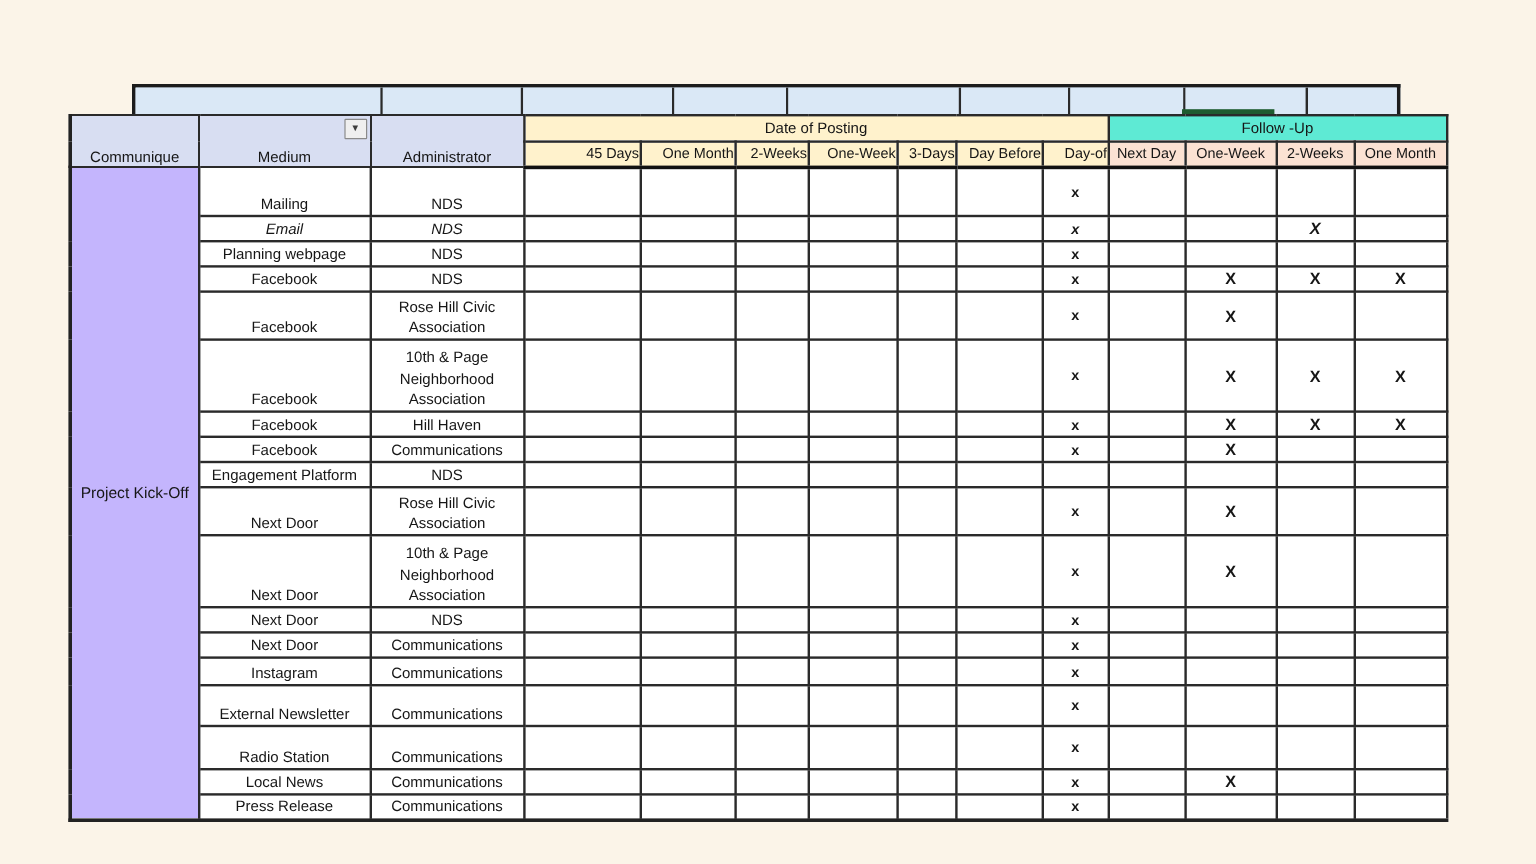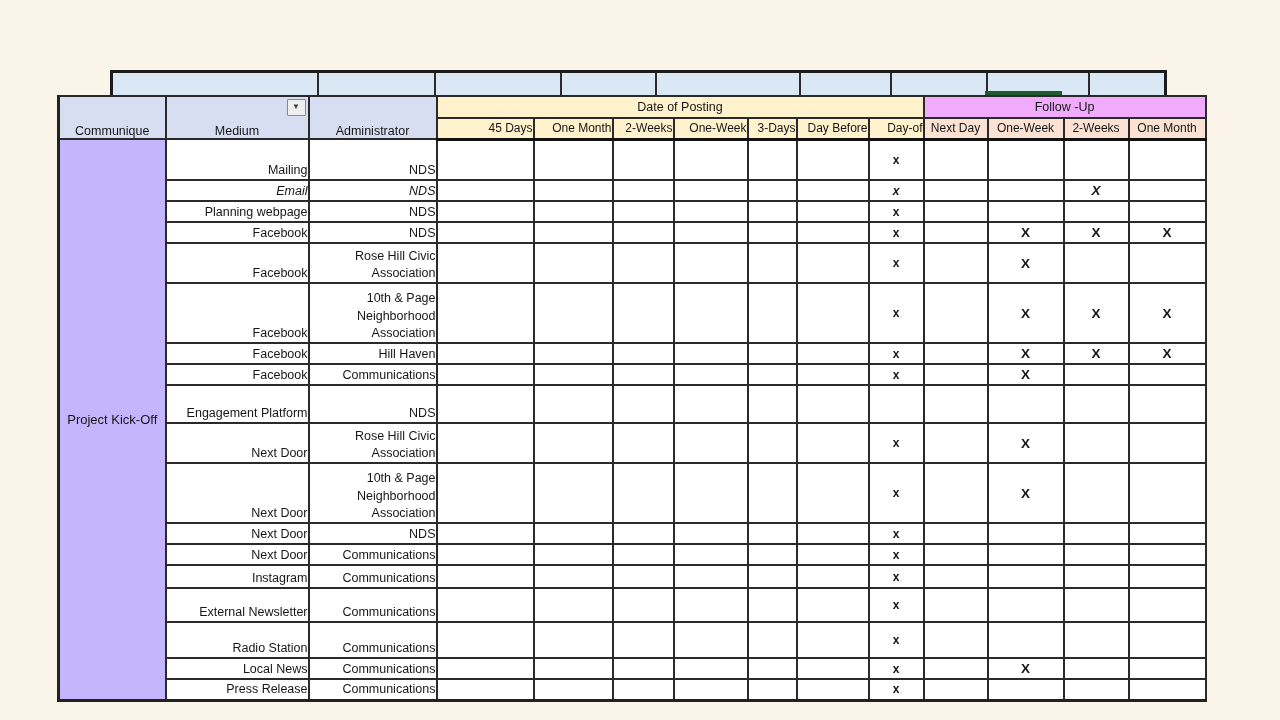--- a/index.html
+++ b/index.html
@@ -41,38 +41,38 @@
     padding:0;overflow:hidden;
     font-weight:normal;color:#161616;
   }
   tr.ghead{height:22px;}
   tr.subhead{height:21px;}
   .hcell{
     background:#D8DEF2;vertical-align:bottom;text-align:center;
     font-size:12.5px;padding-bottom:3px;position:relative;
   }
   .gdate{background:#FFF2CC;text-align:center;font-size:12.5px;}
-  .gfu{background:#f0abfc;text-align:center;font-size:12.5px;}
+  .gfu{background:#5eead4;text-align:center;font-size:12.5px;}
   .sdate{background:#FFF2CC;text-align:right;font-size:12px;}
   .sfu{background:#FBE2D3;text-align:center;font-size:12px;}
   .nobl{border-left:hidden;}
   .group-start{border-left:3px solid #111;}
   tr.subhead th{border-bottom:3px solid #111;}
   .filter-btn{
     position:absolute;top:2px;right:2px;width:17px;height:15px;
     background:#EFEFEF;border:1px solid #8a8a8a;border-radius:1px;
     font-size:8px;color:#3d3d3d;line-height:14px;text-align:center;
     cursor:default;
   }
   .communique-cell{
     background:#c4b5fd;text-align:center;vertical-align:middle;
     font-size:13px;color:#0f0f0f;
   }
   .tcell{
-    vertical-align:bottom;text-align:right;font-size:12.5px;line-height:1.38;
+    vertical-align:bottom;text-align:center;font-size:12.5px;line-height:1.38;
     padding:0 2px 2px 4px;color:#141414;background:#fff;
   }
   .mcell{
     text-align:center;vertical-align:middle;background:#fff;color:#222C45;
   }
   .mcell.dayof{font-size:12px;font-weight:bold;}
   .mcell.fu{font-size:13.5px;font-weight:600;}
 </style>
 </head>
 <body>
@@ -251,21 +251,21 @@
             <td class="mcell fu"></td>
             <td class="mcell fu"></td>
             <td class="mcell fu"></td>
             <td class="mcell fu"></td>
             <td class="mcell dayof">x</td>
             <td class="mcell fu"></td>
             <td class="mcell fu">X</td>
             <td class="mcell fu"></td>
             <td class="mcell fu"></td>
           </tr>
-          <tr style="height: 38px; margin-top: 21px;">
+          <tr style="height: 21px; margin-top: 21px;">
             <td class="tcell">Engagement Platform</td>
             <td class="tcell">NDS</td>
             <td class="mcell fu"></td>
             <td class="mcell fu"></td>
             <td class="mcell fu"></td>
             <td class="mcell fu"></td>
             <td class="mcell fu"></td>
             <td class="mcell fu"></td>
             <td class="mcell dayof"></td>
             <td class="mcell fu"></td>

